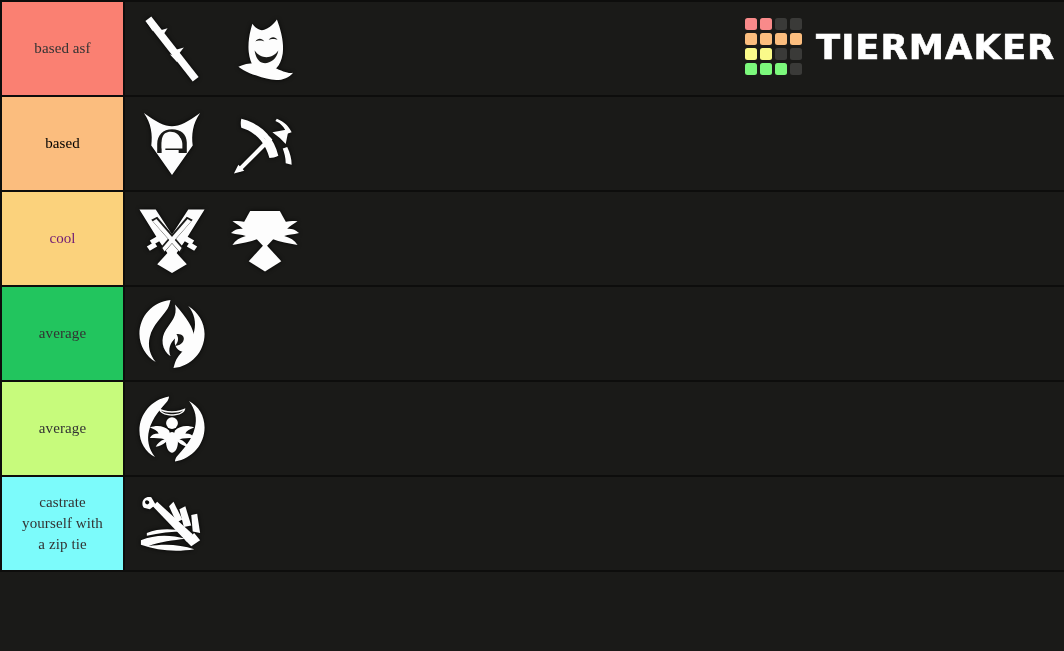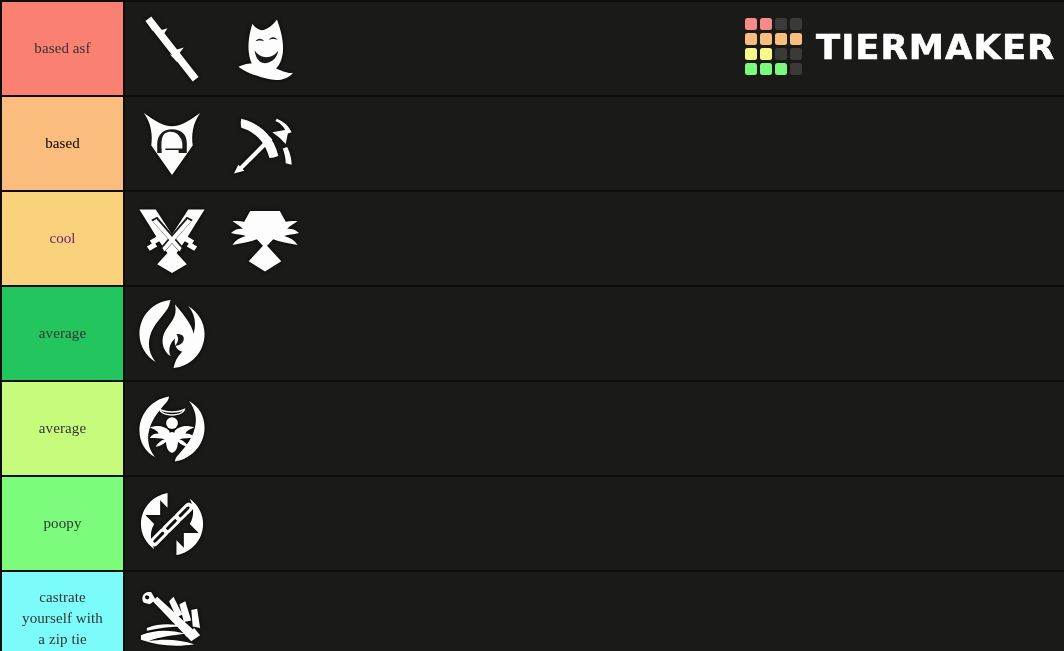--- a/index.html
+++ b/index.html
@@ -259,40 +259,20 @@
       <path d="M46 52 C40 46 30 44 20 48 C26 50 30 52 32 56 C26 56 22 58 20 62 C28 62 34 62 40 64 C34 66 30 70 28 74 C38 72 46 66 48 58 Z"></path>
       <path d="M54 52 C60 46 70 44 80 48 C74 50 70 52 68 56 C74 56 78 58 80 62 C72 62 66 62 60 64 C66 66 70 70 72 74 C62 72 54 66 52 58 Z"></path>
       <path d="M50 54 C54 54 58 60 58 68 C58 76 54 82 50 82 C46 82 42 76 42 68 C42 60 46 54 50 54 Z"></path>
       </g>
               </svg>
             </span>
           </div>
         </div>
       </div>
       <div class="tier-row">
-        <div class="tier-label" style="background: rgb(124, 251, 124); color: rgb(51, 51, 51);">poopy</div>
-        <div class="tier-items">
-          <div class="tier-item">
-            <span>
-              <svg viewBox="0 0 100 100">
-                <g class="icon-fill">
-      <path d="M44 8 C22 12 8 30 8 50 C8 64 15 76 26 84 C20 72 20 60 26 50 L14 38 L34 38 L34 18 L44 28 Z"></path>
-      <path d="M56 92 C78 88 92 70 92 50 C92 36 85 24 74 16 C80 28 80 40 74 50 L86 62 L66 62 L66 82 L56 72 Z"></path>
-      </g>
-      <g class="icon-fill" transform="rotate(-45 50 50)">
-      <path d="M16 44 L34 44 C38 44 40 46 40 50 C40 54 38 56 34 56 L16 56 C12 56 10 54 10 50 C10 46 12 44 16 44 Z M18 48 C16 48 15 49 15 50 C15 51 16 52 18 52 L32 52 C34 52 35 51 35 50 C35 49 34 48 32 48 Z"></path>
-      <path d="M40 44 L58 44 C62 44 64 46 64 50 C64 54 62 56 58 56 L40 56 C36 56 34 54 34 50 C34 46 36 44 40 44 Z M42 48 C40 48 39 49 39 50 C39 51 40 52 42 52 L56 52 C58 52 59 51 59 50 C59 49 58 48 56 48 Z"></path>
-      <path d="M64 44 L82 44 C86 44 88 46 88 50 C88 54 86 56 82 56 L64 56 C60 56 58 54 58 50 C58 46 60 44 64 44 Z M66 48 C64 48 63 49 63 50 C63 51 64 52 66 52 L80 52 C82 52 83 51 83 50 C83 49 82 48 80 48 Z"></path>
-      </g>
-              </svg>
-            </span>
-          </div>
-        </div>
-      </div>
-      <div class="tier-row">
         <div class="tier-label" style="background: rgb(124, 251, 251); color: rgb(51, 51, 51);">castrate yourself with a zip tie</div>
         <div class="tier-items">
           <div class="tier-item">
             <span>
               <svg viewBox="0 0 100 100">
                 <g class="icon-fill">
       <path d="M10 22 C10 16 16 12 22 14 L28 24 L20 30 L12 28 C10 26 10 24 10 22 Z M16 18 C14 18 13 20 14 22 C15 24 18 24 19 22 C20 20 18 18 16 18 Z"></path>
       <path d="M24 26 L30 20 L78 64 L70 74 Z"></path>
       <path d="M68 72 L80 62 L88 72 L76 80 Z"></path>
       <path d="M52 20 L64 44 L56 48 L46 26 Z"></path>

